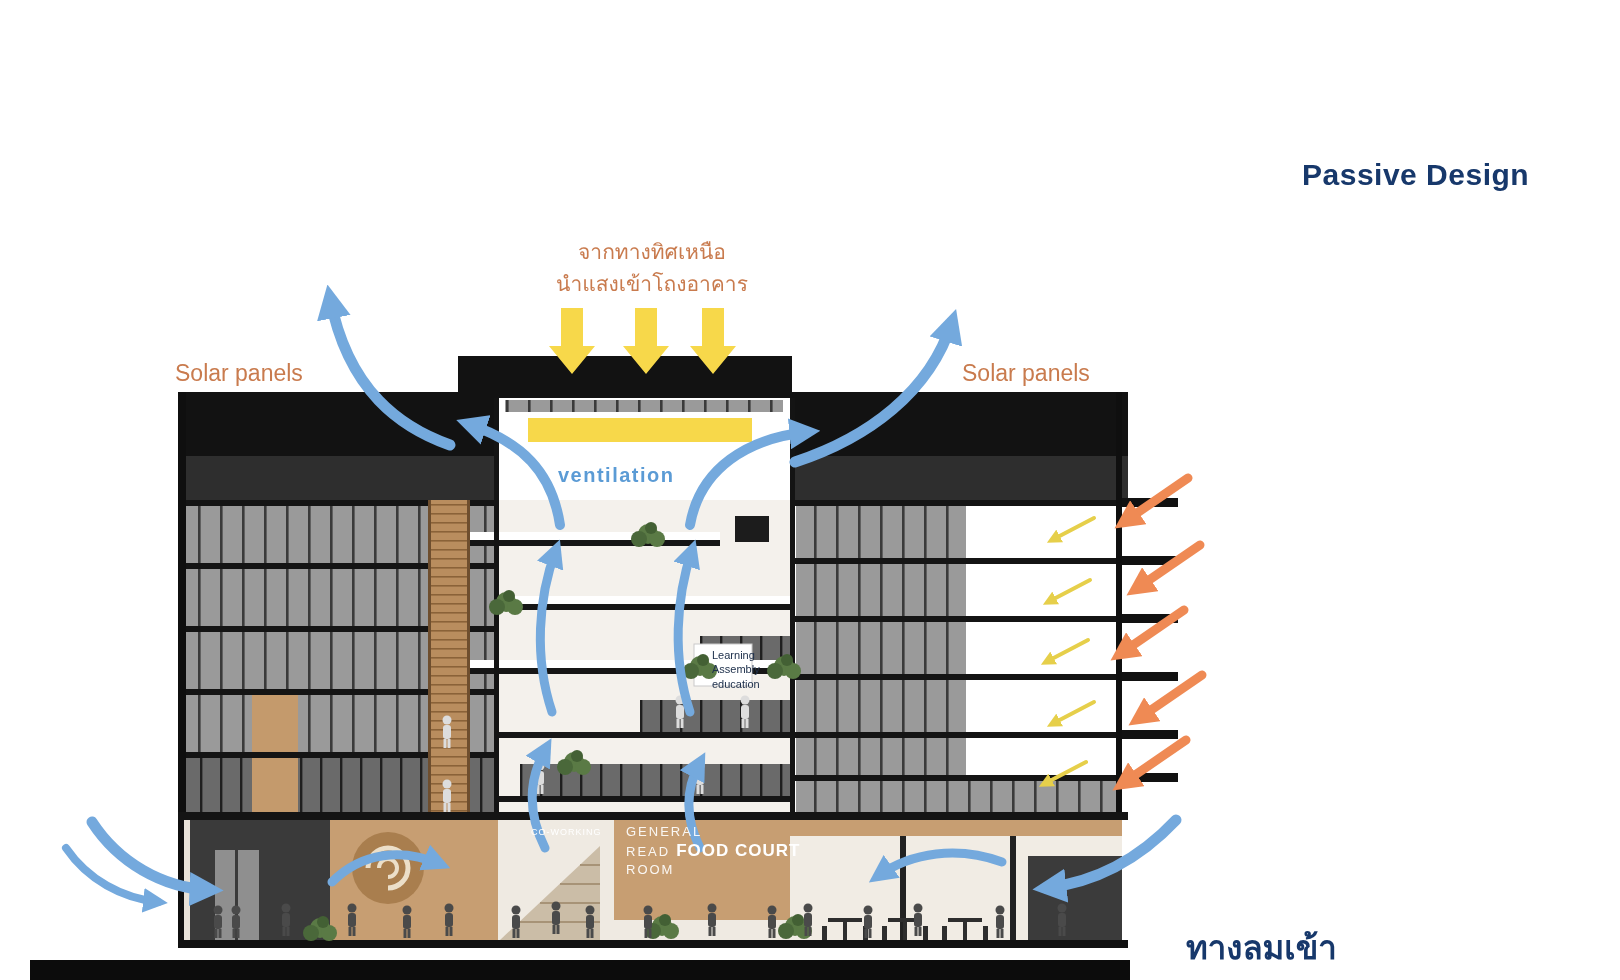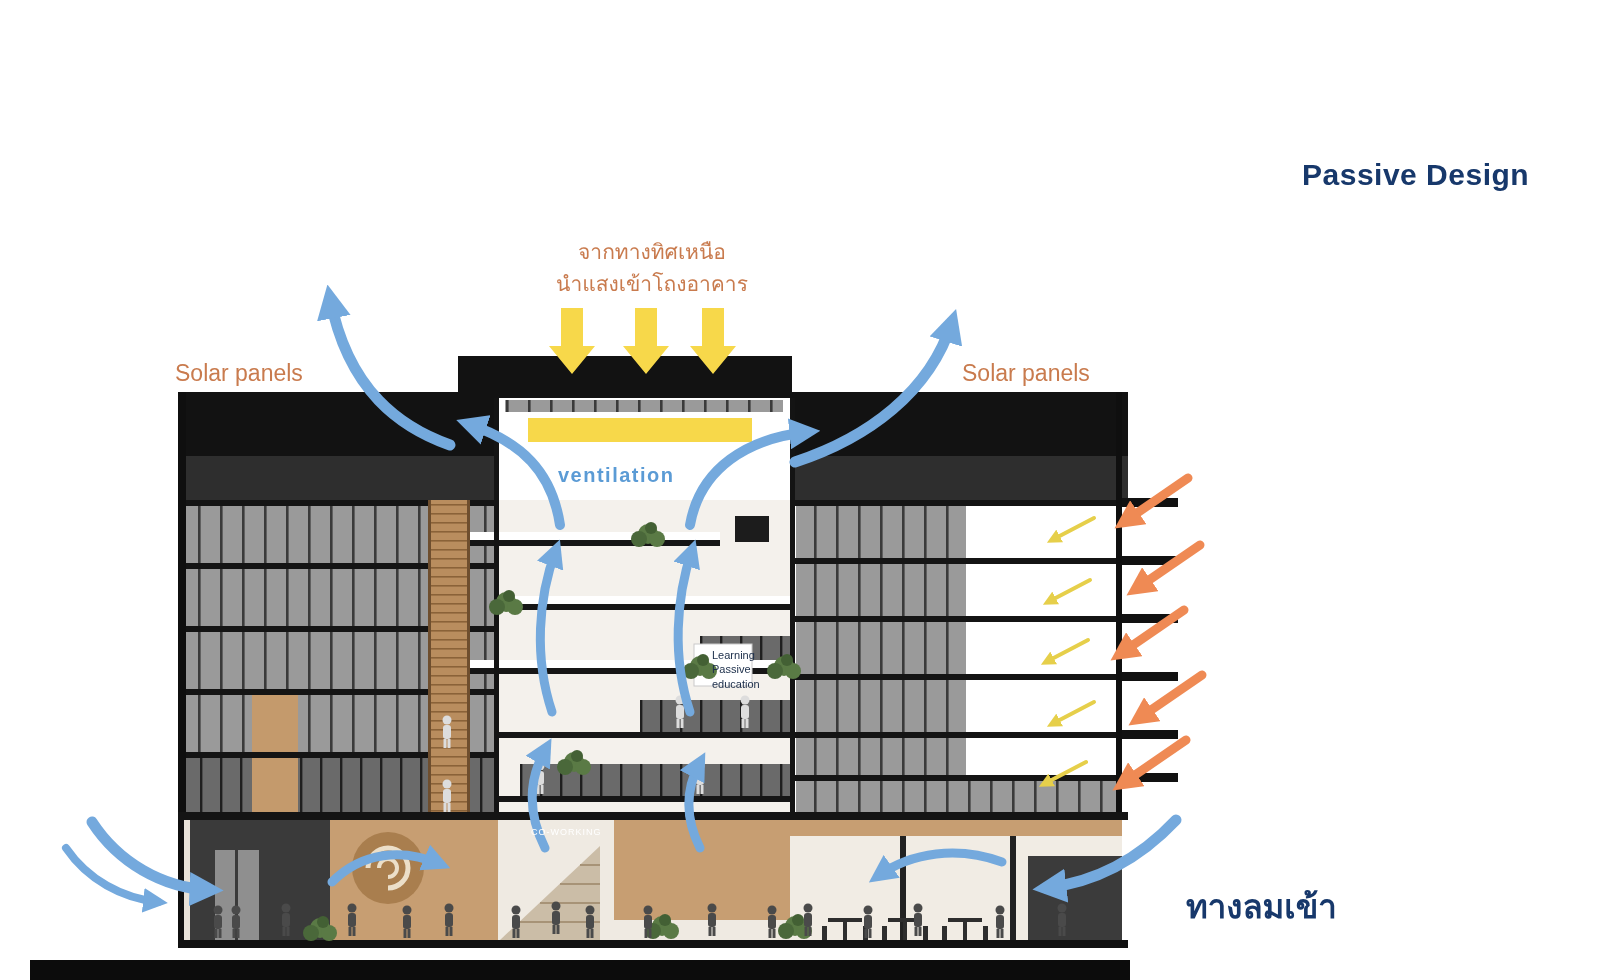--- a/index.html
+++ b/index.html
@@ -4,21 +4,21 @@
 <style>
   html,body{margin:0;padding:0;background:#fff;}
   .canvas{
     position:relative;width:1620px;height:980px;background:#ffffff;overflow:hidden;
     font-family:"Liberation Sans","DejaVu Sans",sans-serif;
   }
   .canvas svg{position:absolute;left:0;top:0;}
   .lbl{position:absolute;white-space:nowrap;}
   .title{left:1302px;top:158px;font-size:30px;font-weight:bold;color:#17386b;letter-spacing:.5px;}
   .wind-out{left:126px;top:230px;font-size:33px;font-weight:bold;color:#17386b;}
-  .wind-in{left:1186px;top:880px;font-size:33px;font-weight:bold;color:#17386b;}
+  .wind-in{left:1186px;top:921px;font-size:33px;font-weight:bold;color:#17386b;}
   .daylight{left:540px;top:236px;width:224px;text-align:center;font-size:21px;color:#c97b4e;line-height:1.5;}
   .solar-left{left:175px;top:360px;font-size:23px;color:#c97b4e;}
   .solar-right{left:962px;top:360px;font-size:23px;color:#c97b4e;}
   .ventilation{left:558px;top:464px;width:172px;text-align:left;font-size:20px;font-weight:bold;
     color:#5b9bd5;letter-spacing:1.5px;}
   .heat-note{left:1262px;top:450px;font-size:20px;color:#c97b4e;line-height:1.35;}
   .co-working{left:531px;top:827px;font-size:9px;color:#ffffff;letter-spacing:1px;}
   .room-block{left:626px;top:824px;color:#ffffff;line-height:1.25;}
   .room-block .thin{font-size:13px;letter-spacing:2px;opacity:.92;}
   .room-block .row{display:flex;align-items:baseline;gap:6px;}
@@ -261,20 +261,28 @@
 <div class="lbl solar-left">Solar panels</div>
 <div class="lbl solar-right">Solar panels</div>
 
 <div class="lbl ventilation">ventilation</div>
 
 
 <div class="lbl wind-in">ทางลมเข้า</div>
 
 <div class="lbl co-working">CO-WORKING</div>
 
+<div class="lbl room-block">
+  <div class="thin">GENERAL</div>
+  <div class="row">
+    <span class="thin">READ</span>
+    <span class="food-court">FOOD COURT</span>
+  </div>
+  <div class="thin">ROOM</div>
+</div>
 
 <div class="lbl learning">
   <div>Learning</div>
-  <div>Passive</div>
+  <div>Assembly</div>
   <div>education</div>
 </div>
 
 </div>
 
 </body></html>

